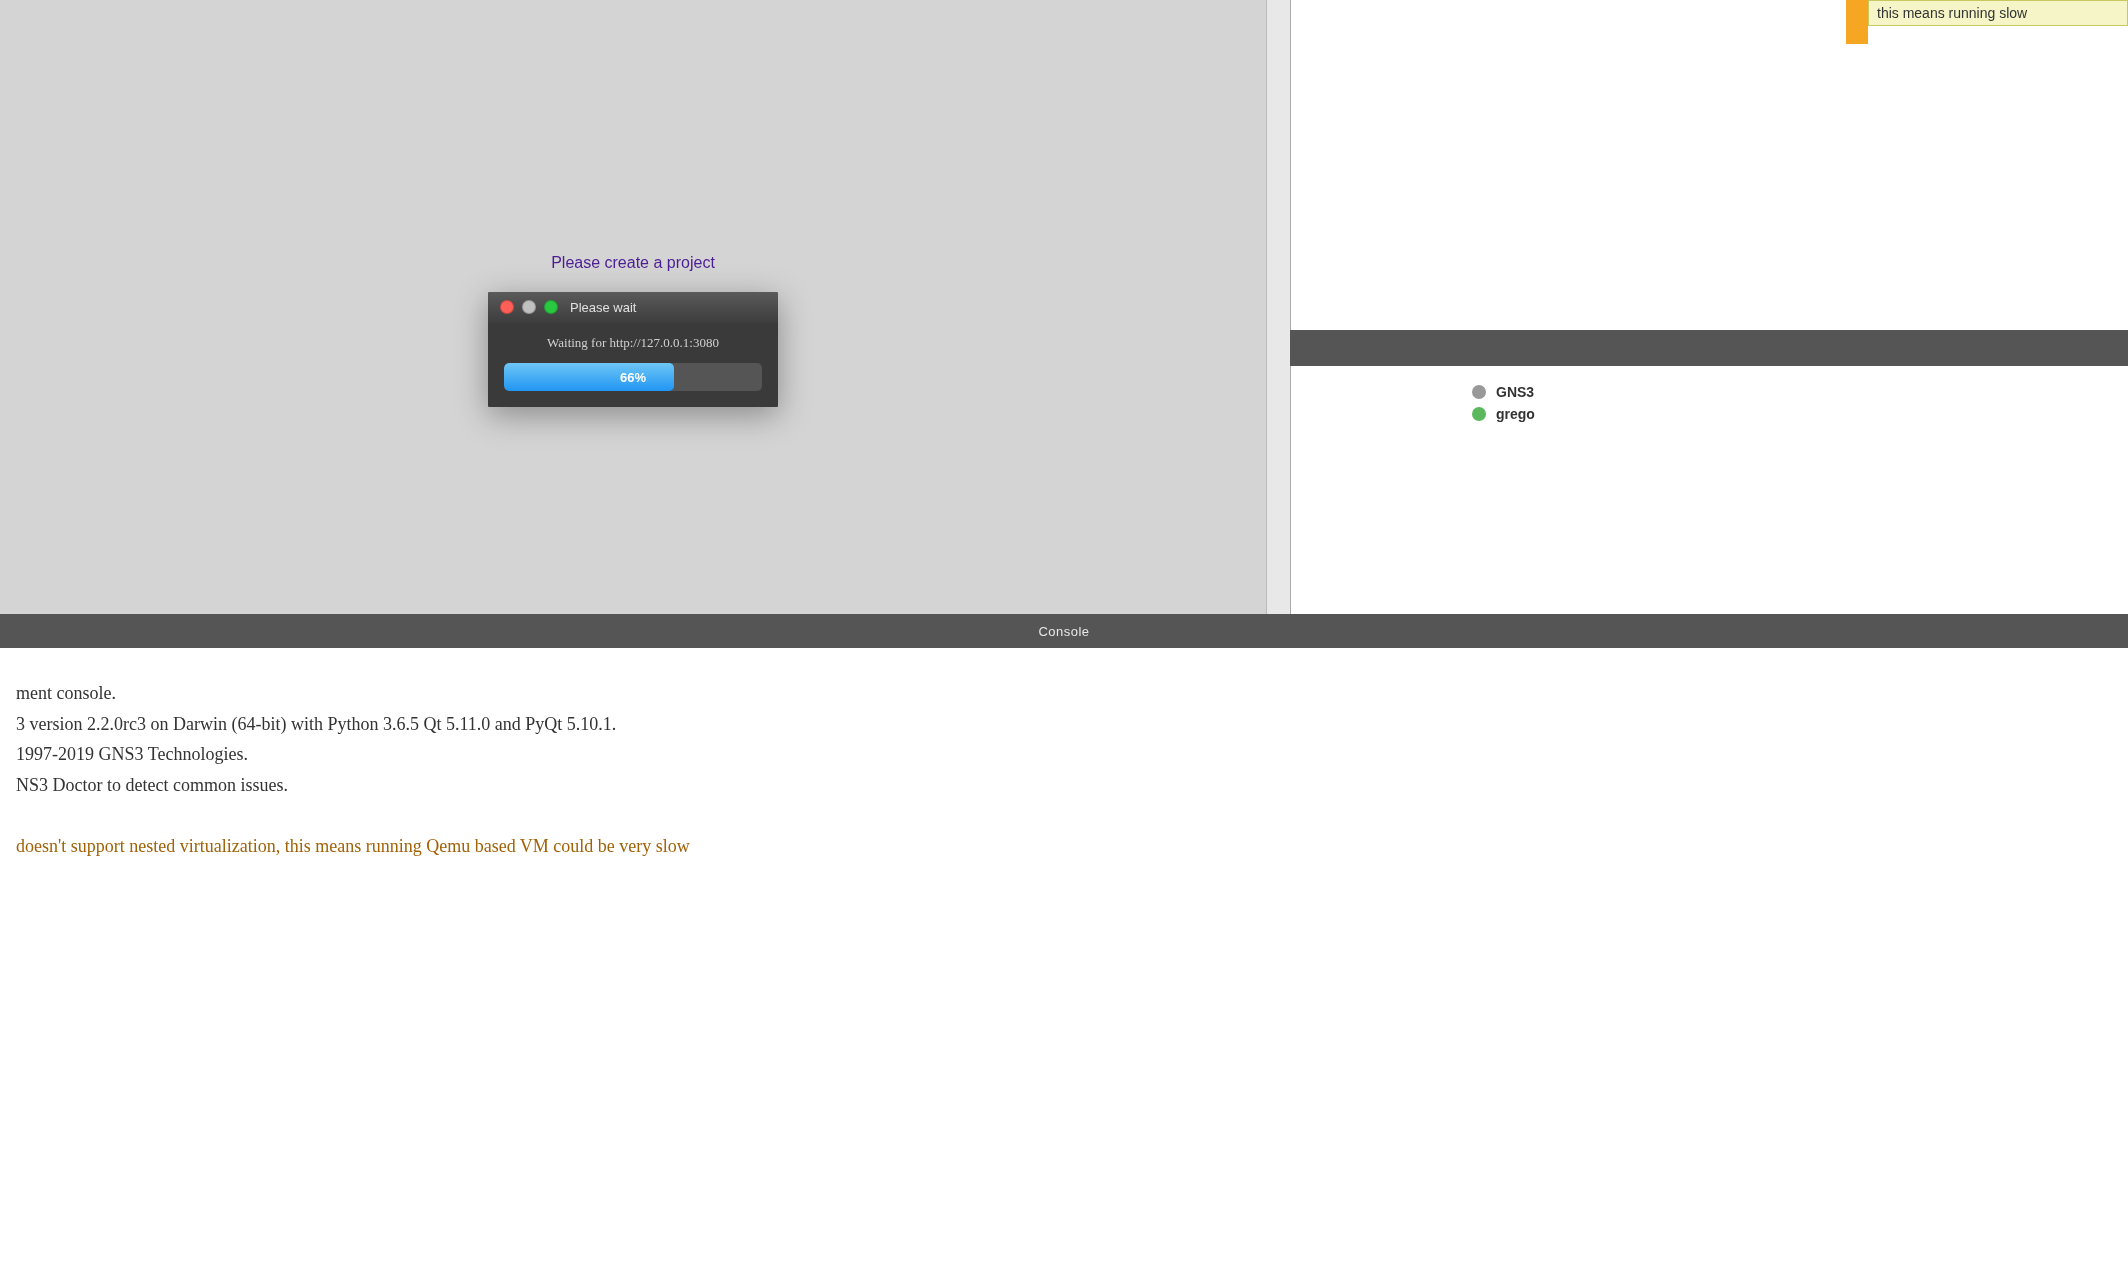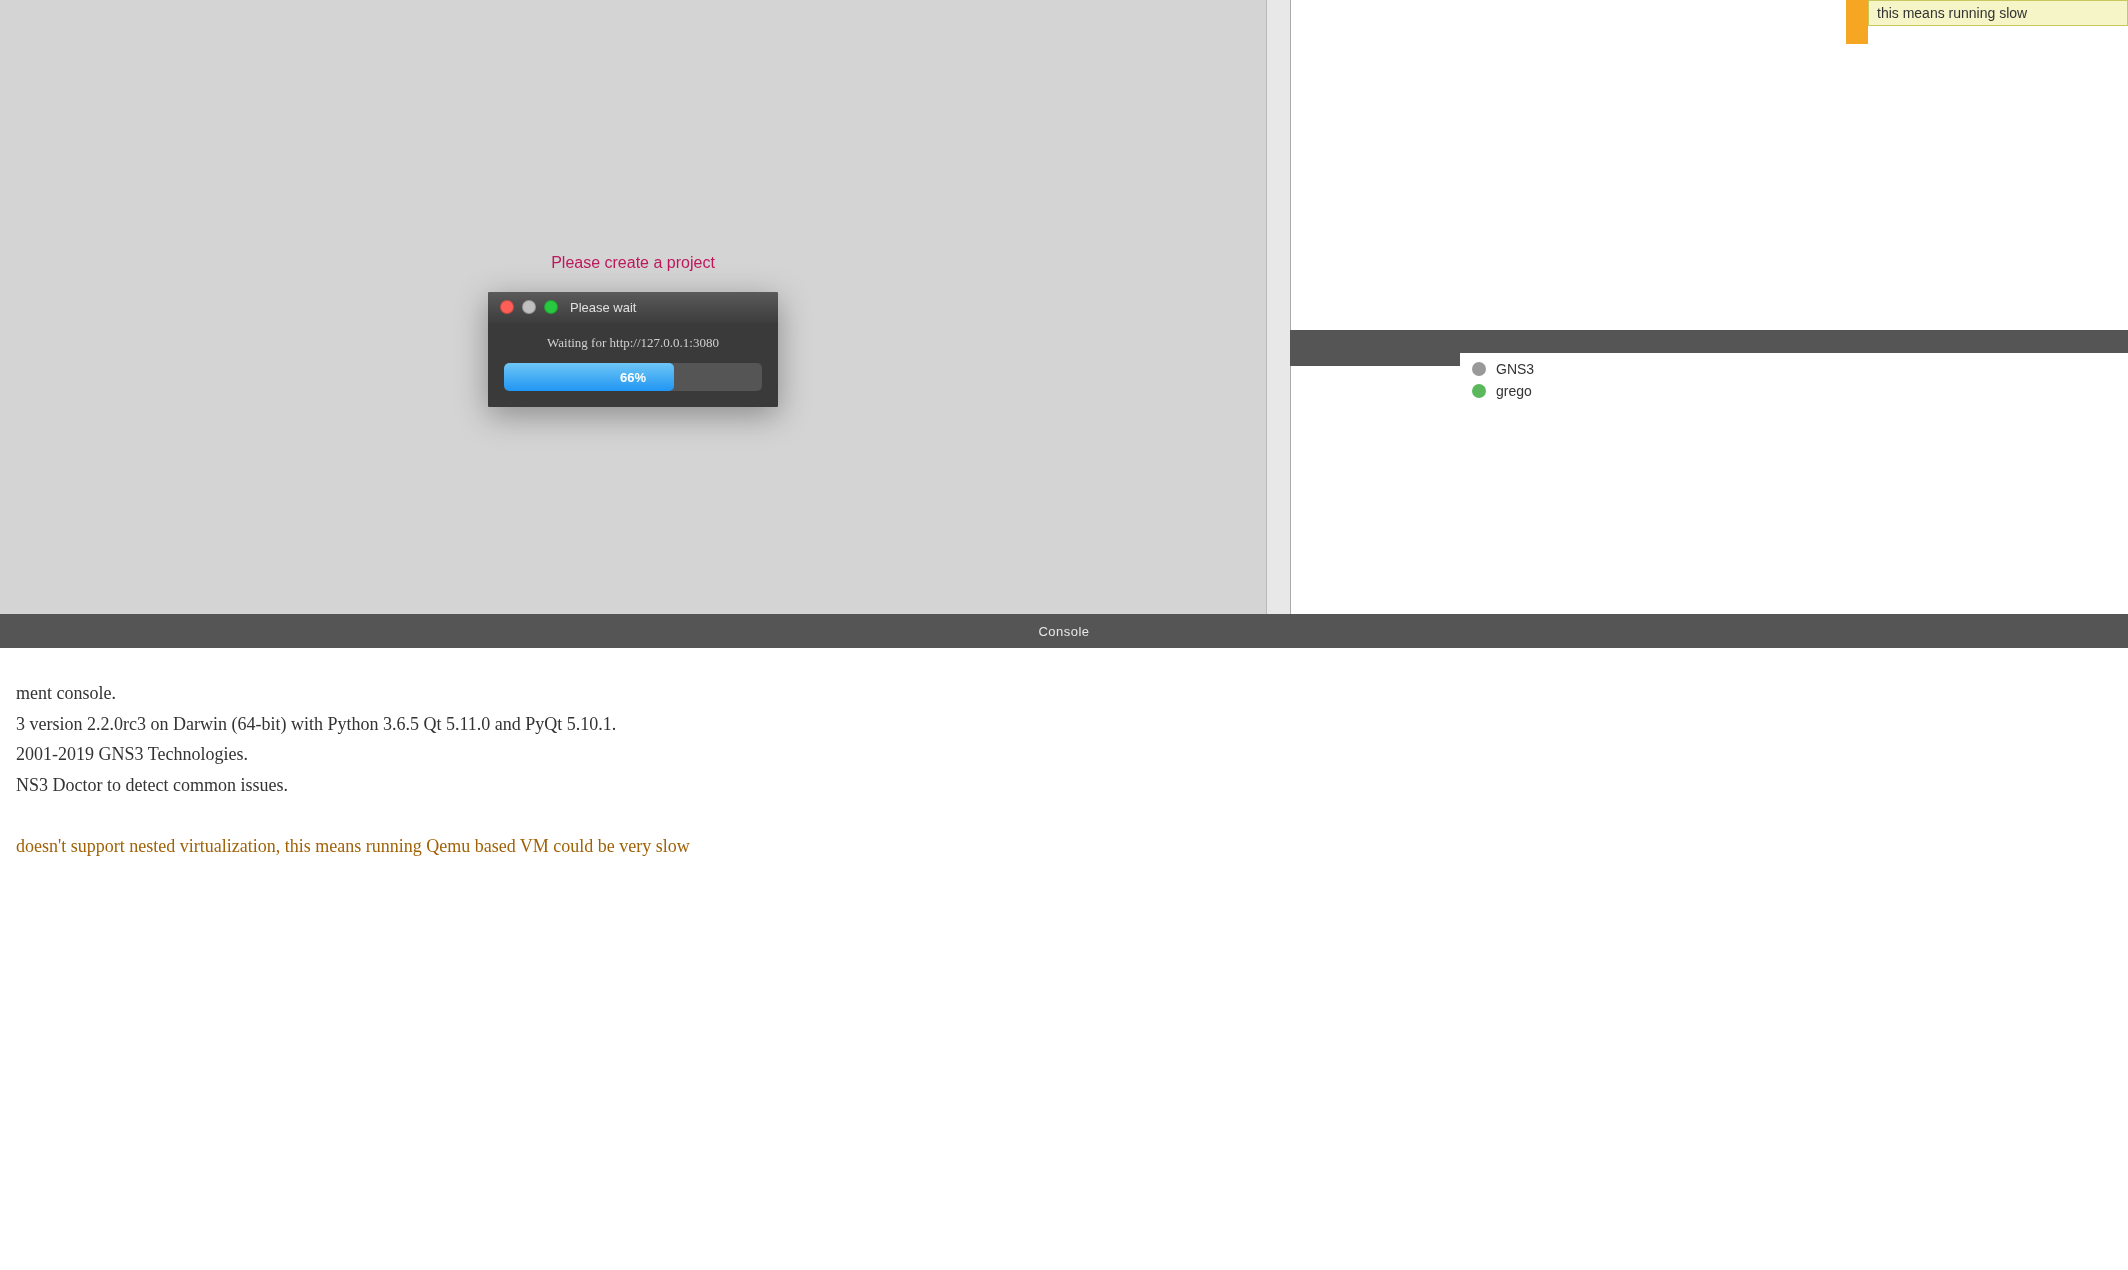--- a/index.html
+++ b/index.html
@@ -61,25 +61,26 @@
       position: absolute;
       top: 330px;
       right: 0;
       width: 838px;
       height: 36px;
       background: #555;
     }
 
     .right-panel-items {
       position: absolute;
-      top: 353px;
+      top: 376px;
       right: 0;
       width: 668px;
       background: #ffffff;
       padding: 8px 12px;
+      font-weight: bold;
     }
 
     .server-item {
       display: flex;
       align-items: center;
       margin-bottom: 6px;
       font-size: 14px;
       color: #333;
     }
 
@@ -126,21 +127,21 @@
       width: 1266px;
       height: 660px;
       display: flex;
       flex-direction: column;
       align-items: center;
       justify-content: center;
     }
 
     .dialog-title-text {
       font-size: 16px;
-      color: #be185d;
+      color: #4c1d95;
       margin-bottom: 20px;
       font-weight: 400;
     }
 
     .dialog-window {
       width: 290px;
       border-radius: 1px;
       overflow: hidden;
       box-shadow: 0 8px 32px rgba(0,0,0,0.35);
     }
@@ -345,18 +346,18 @@
   <div class="bottom-arrow">▶</div>
 </div>
 
 <div class="console-area">
   <div class="console-header">
     <span class="console-header-label">Console</span>
   </div>
   <div class="console-content">
     <span class="console-line">ment console.</span>
     <span class="console-line">3 version 2.2.0rc3 on Darwin (64-bit) with Python 3.6.5 Qt 5.11.0 and PyQt 5.10.1.</span>
-    <span class="console-line">2001-2019 GNS3 Technologies.</span>
+    <span class="console-line">1997-2019 GNS3 Technologies.</span>
     <span class="console-line">NS3 Doctor to detect common issues.</span>
     <span class="console-line">&nbsp;</span>
     <span class="console-line console-line-orange">doesn't support nested virtualization, this means running Qemu based VM could be very slow</span>
   </div>
 </div>
 
 </body></html>

